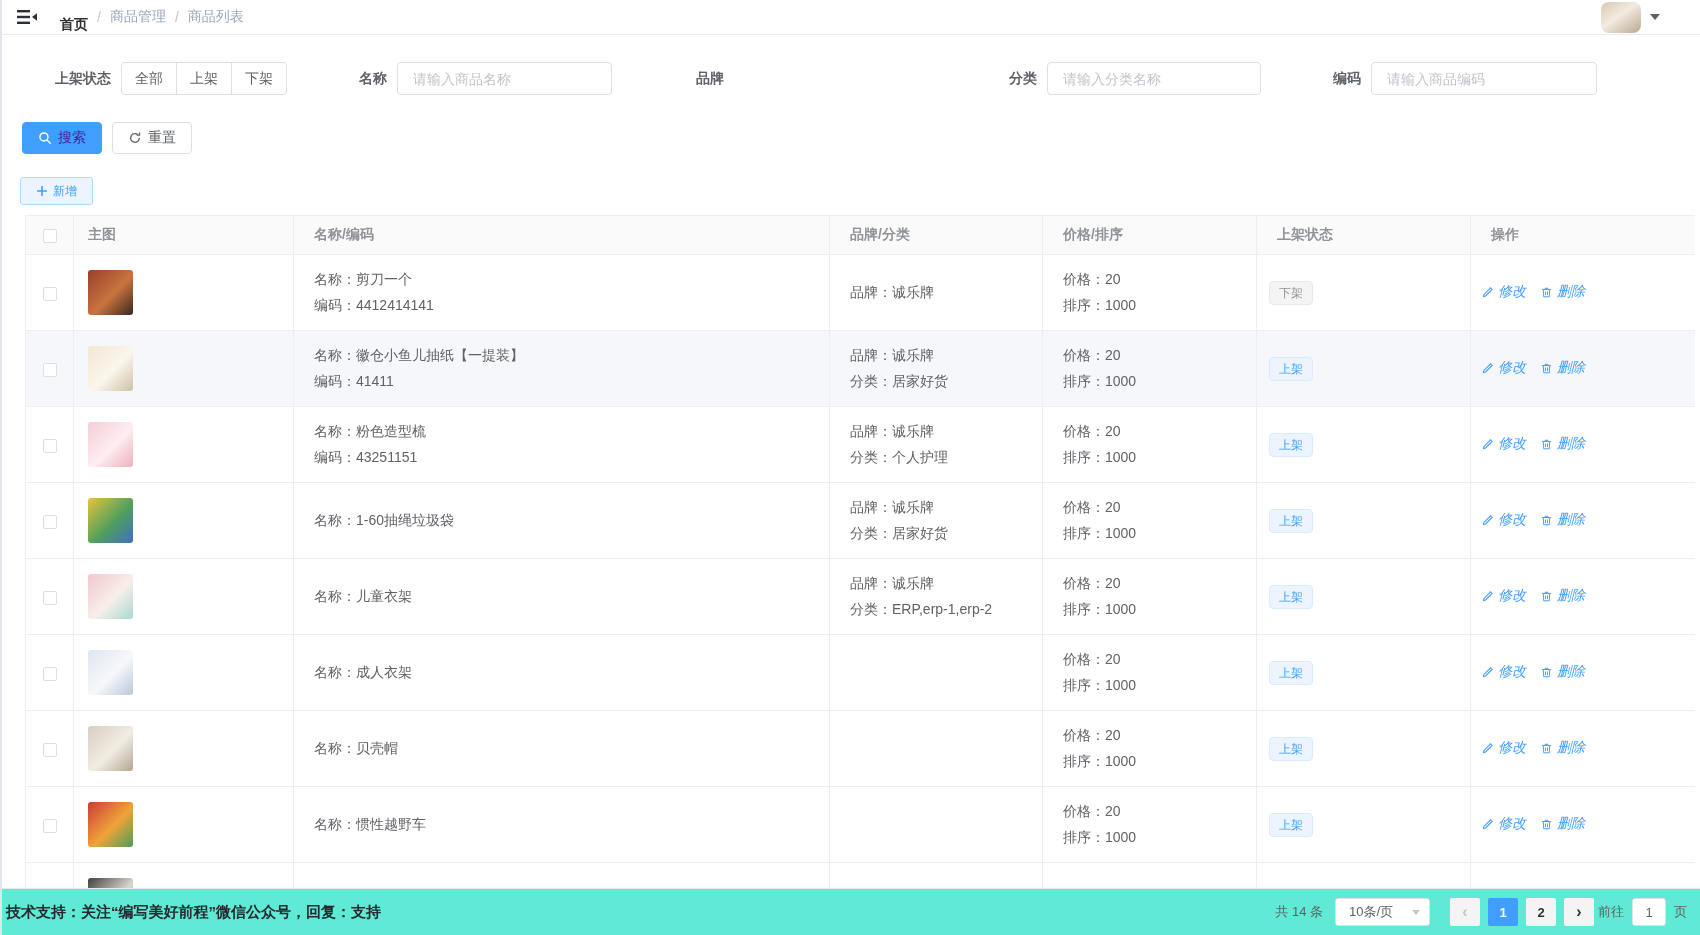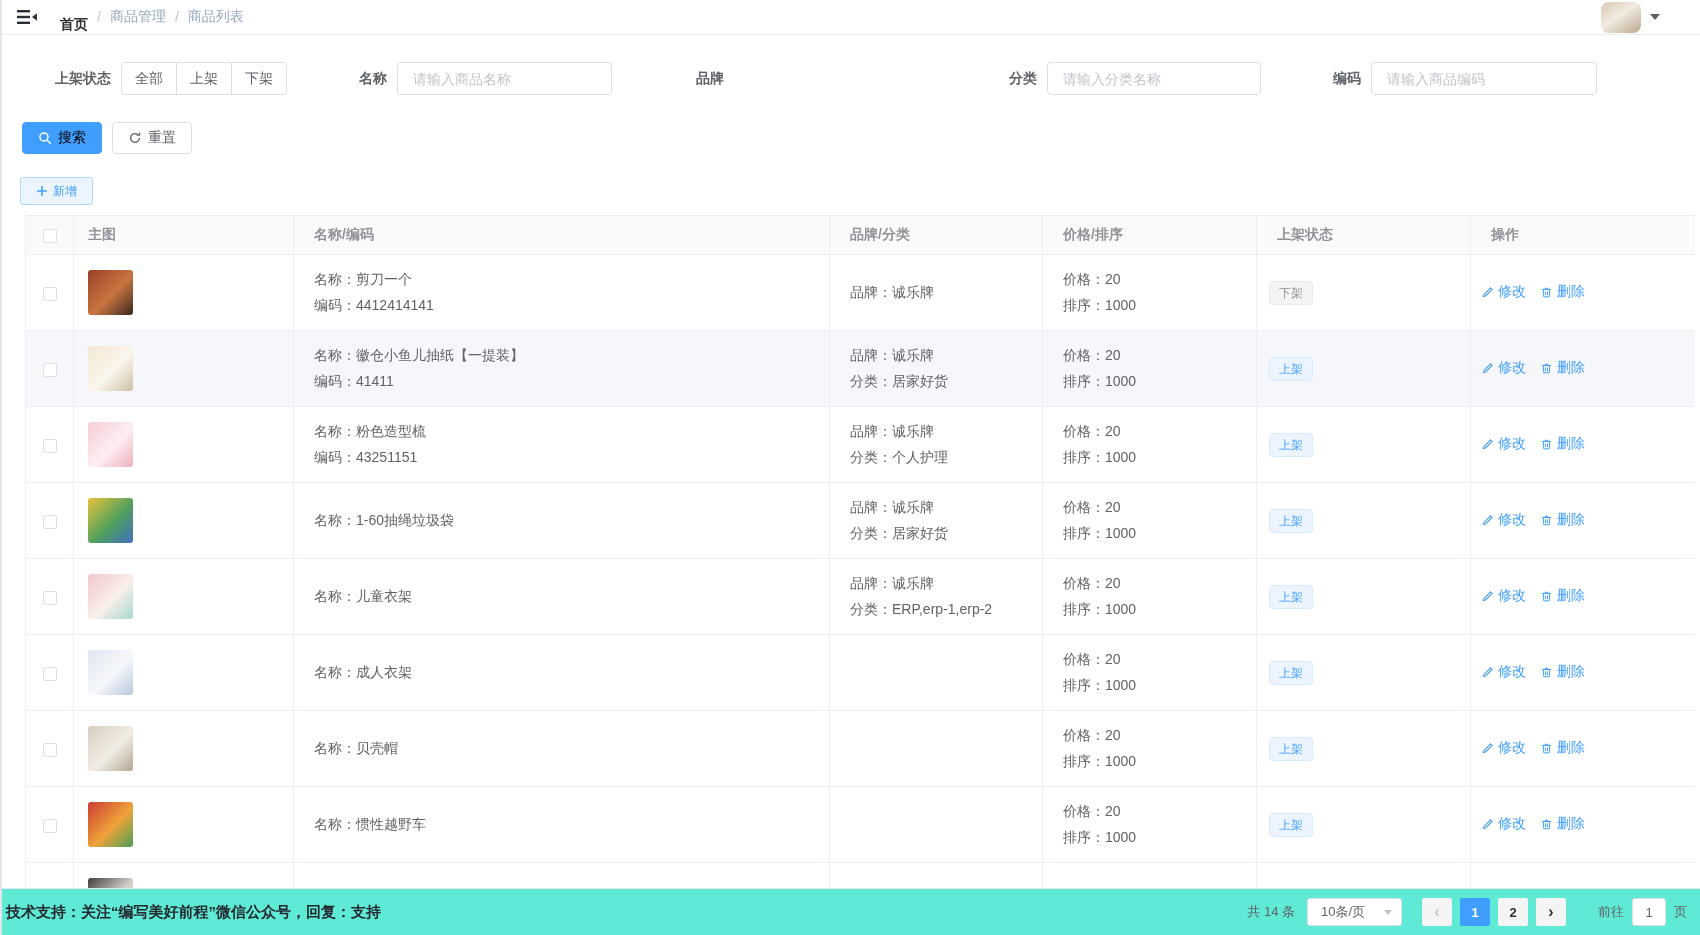--- a/index.html
+++ b/index.html
@@ -35,21 +35,21 @@
   .f-input { position:absolute; top:0; height:33px; border:1px solid #dcdfe6; border-radius:4px;
              padding:0 15px; font-size:14px; color:#606266; outline:none; background:#fff; }
   .f-input::placeholder { color:#c0c4cc; }
   .in-name { left:397px; width:215px; } .in-brand { left:734px; width:204px; }
   .in-category { left:1047px; width:214px; } .in-code { left:1371px; width:226px; }
 
   
   .btn-row { position:absolute; top:122px; left:22px; display:flex; }
   .btn { display:inline-flex; align-items:center; gap:6px; height:32px; padding:0 15px;
          border-radius:4px; font-size:14px; cursor:pointer; border:1px solid transparent; }
-  .btn-primary { background:#409eff; border-color:#409eff; color:#000000; }
+  .btn-primary { background:#409eff; border-color:#409eff; color:#4c1d95; }
   .btn-default { background:#fff; border-color:#dcdfe6; color:#5f6368; margin-left:10px; }
   .add-row { position:absolute; top:177px; left:20px; }
   .btn-mini-plain { display:inline-flex; align-items:center; gap:5px; height:28px; padding:0 15px;
          background:#ecf5ff; border:1px solid #b3d8ff; color:#409eff; border-radius:3px;
          font-size:12px; cursor:pointer; }
 
   
   .table-wrap { position:absolute; top:215px; left:25px; width:1670px; height:673px; overflow:hidden; }
   table { width:1670px; border-collapse:collapse; table-layout:fixed; }
   th, td { border:1px solid #ebeef5; font-size:14px; }
@@ -63,41 +63,41 @@
   .prod-img { width:45px; height:45px; border-radius:3px; }
   .cell-lines { display:flex; flex-direction:column; justify-content:center; gap:5px; line-height:21px; }
   td.cell-status { padding-left:12px; }
   td.cell-ops { padding-left:10px; }
   .checkbox { display:inline-block; width:14px; height:14px; border:1px solid #dcdfe6;
               border-radius:2px; background:#fff; vertical-align:middle; cursor:pointer; }
   .tag { display:inline-block; height:24px; line-height:22px; padding:0 9px; font-size:12px;
          border-radius:4px; border:1px solid; }
   .tag-primary { background:#ecf5ff; border-color:#d9ecff; color:#409eff; }
   .tag-info { background:#f4f4f5; border-color:#e9e9eb; color:#909399; }
-  .op-link { display:inline-flex; align-items:center; gap:4px; color:#409eff; cursor:pointer; }
+  .op-link { display:inline-flex; align-items:center; gap:4px; color:#409eff; cursor:pointer;font-style:italic; }
   .op-link + .op-link { margin-left:14px; }
 
   
   .footer { position:absolute; left:0; right:0; bottom:0; height:47px; background:#5eead4;
             border-top:1px solid #e6e8eb; display:flex; align-items:center; padding:0 13px 0 6px; z-index:30; }
   .support-text { font-weight:700; color:#24292f; font-size:15px; }
   .pagination { margin-left:auto; display:flex; align-items:center; font-size:13px; color:#606266; }
   .pg-total { margin-right:12px; }
   .pg-size { width:95px; height:28px; border:1px solid #dcdfe6; border-radius:3px; display:flex;
              align-items:center; justify-content:space-between; padding:0 9px 0 13px; cursor:pointer;
              color:#606266; background:#fff; margin-right:16px; }
   .pg-size .sel-caret { width:0; height:0; border-left:4px solid transparent; border-right:4px solid transparent;
              border-top:5px solid #c0c4cc; }
   .pg-btn { min-width:30px; height:28px; border-radius:2px; background:#f4f4f5; display:flex;
             align-items:center; justify-content:center; font-weight:700; color:#303133;
             margin:0 4px; cursor:pointer; padding:0 4px; }
   .pg-btn.active { background:#409eff; color:#fff; }
   .pg-arrow { font-size:16px; }
   .pg-prev { color:#c0c4cc; }
-  .pg-goto { display:flex; align-items:center; gap:8px; margin-left:28px; }
+  .pg-goto { display:flex; align-items:center; gap:8px; margin-left:0; }
   .goto-input { width:34px; height:28px; border:1px solid #dcdfe6; border-radius:3px;
                 text-align:center; font-size:13px; color:#606266; outline:none; }
   svg { display:block; }
 </style>
 </head>
 <body>
 
 <div class="left-strip"></div>
 
 <div class="navbar">

